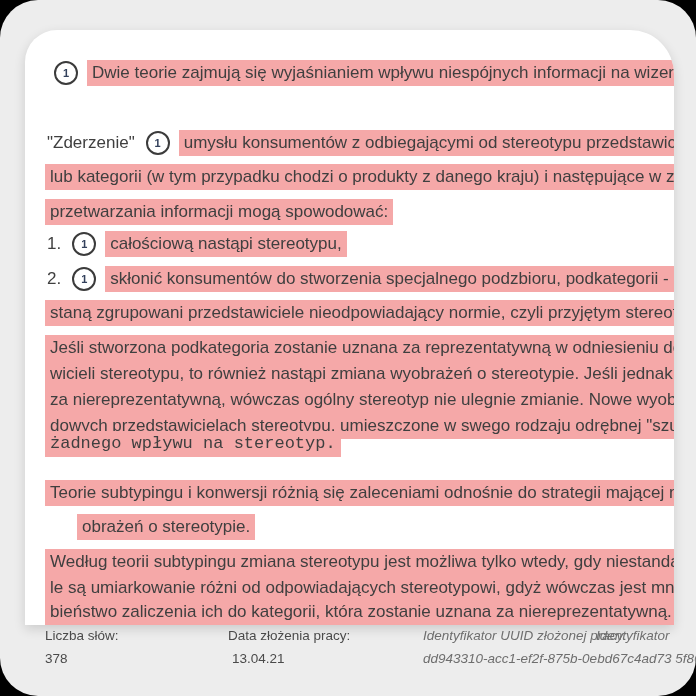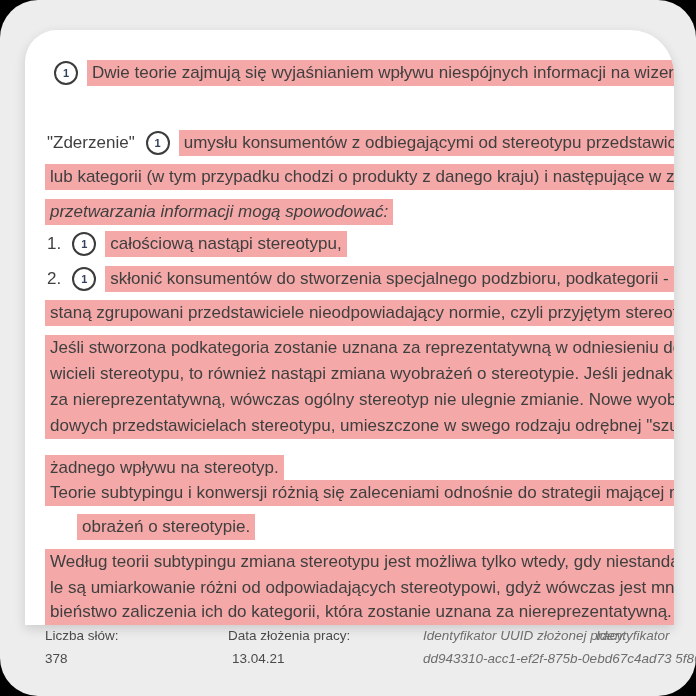--- a/index.html
+++ b/index.html
@@ -23,29 +23,29 @@
 </style>
 </head>
 <body>
 
 <div class="screen">
 
   <div class="doc-panel">
       <div class="line" style="top: 30px;"><span class="circle">1</span><span class="hl">Dwie teorie zajmują się wyjaśnianiem wpływu niespójnych informacji na wizerunek s</span></div>
       <div class="line" style="top: 100px;"><span class="plain">"Zderzenie" </span><span class="circle">1</span><span class="hl">umysłu konsumentów z odbiegającymi od stereotypu przedstawicielami</span></div>
       <div class="line" style="top: 134px;"><span class="hl">lub kategorii (w tym przypadku chodzi o produkty z danego kraju) i następujące w związku</span></div>
-      <div class="line" style="top: 169px; font-style: italic;"><span class="hl">przetwarzania informacji mogą spowodować:</span></div>
+      <div class="line" style="top: 169px;"><span class="hl">przetwarzania informacji mogą spowodować:</span></div>
       <div class="line" style="top: 201px;"><span class="plain">1. </span><span class="circle">1</span><span class="hl">całościową nastąpi stereotypu,</span></div>
       <div class="line" style="top: 236px;"><span class="plain">2. </span><span class="circle">1</span><span class="hl">skłonić konsumentów do stworzenia specjalnego podzbioru, podkategorii - subtyp</span></div>
       <div class="line" style="top: 270px;"><span class="hl">staną zgrupowani przedstawiciele nieodpowiadający normie, czyli przyjętym stereotypom</span></div>
       <div class="line" style="top: 305px;"><span class="hl">Jeśli stworzona podkategoria zostanie uznana za reprezentatywną w odniesieniu do wszys</span></div>
       <div class="line" style="top: 331px;"><span class="hl">wicieli stereotypu, to również nastąpi zmiana wyobrażeń o stereotypie. Jeśli jednak zostan</span></div>
       <div class="line" style="top: 357px;"><span class="hl">za niereprezentatywną, wówczas ogólny stereotyp nie ulegnie zmianie. Nowe wyobrażenia</span></div>
       <div class="line" style="top: 383px;"><span class="hl">dowych przedstawicielach stereotypu, umieszczone w swego rodzaju odrębnej "szufladzie</span></div>
-      <div class="line" style="top: 425px;"><span class="hl">żadnego wpływu na stereotyp.</span></div>
+      <div class="line" style="top: 401px; font-family: Liberation Mono, monospace;"><span class="hl">żadnego wpływu na stereotyp.</span></div>
       <div class="line" style="top: 450px;"><span class="hl">Teorie subtypingu i konwersji różnią się zaleceniami odnośnie do strategii mającej na celu</span></div>
       <div class="line" style="top: 484px; padding-left: 32px;"><span class="hl">obrażeń o stereotypie.</span></div>
       <div class="line" style="top: 519px;"><span class="hl">Według teorii subtypingu zmiana stereotypu jest możliwa tylko wtedy, gdy niestandardow</span></div>
       <div class="line" style="top: 545px;"><span class="hl">le są umiarkowanie różni od odpowiadających stereotypowi, gdyż wówczas jest mniejsze p</span></div>
       <div class="line" style="top: 569px;"><span class="hl">bieństwo zaliczenia ich do kategorii, która zostanie uznana za niereprezentatywną. Drogą</span></div>
     </div>
 
   <div class="footer-cell lbl" style="left:45px">Liczba słów:</div>
   <div class="footer-cell val" style="left:45px">378</div>
 

